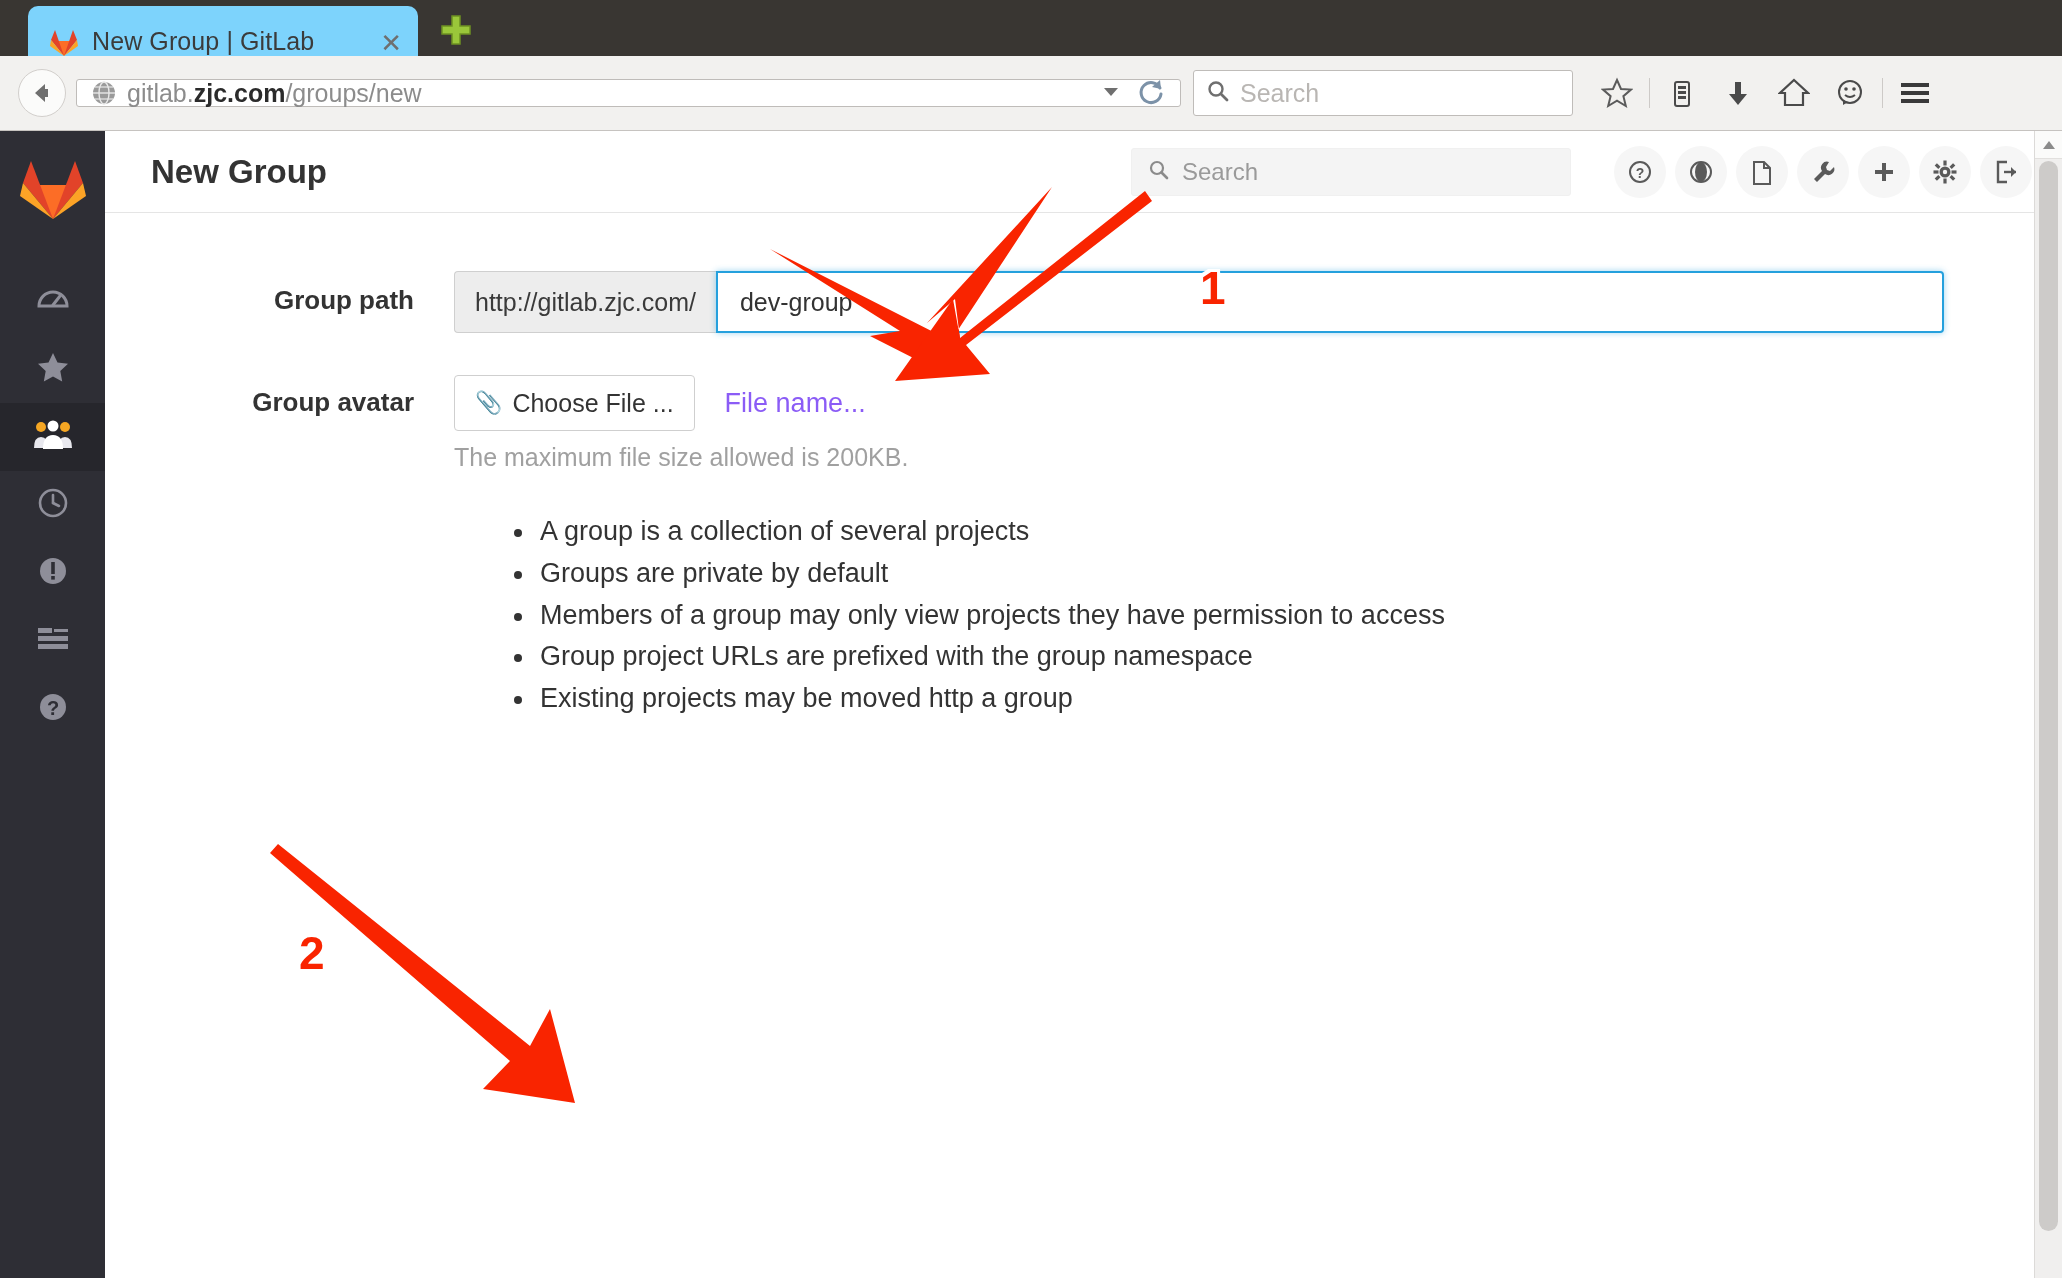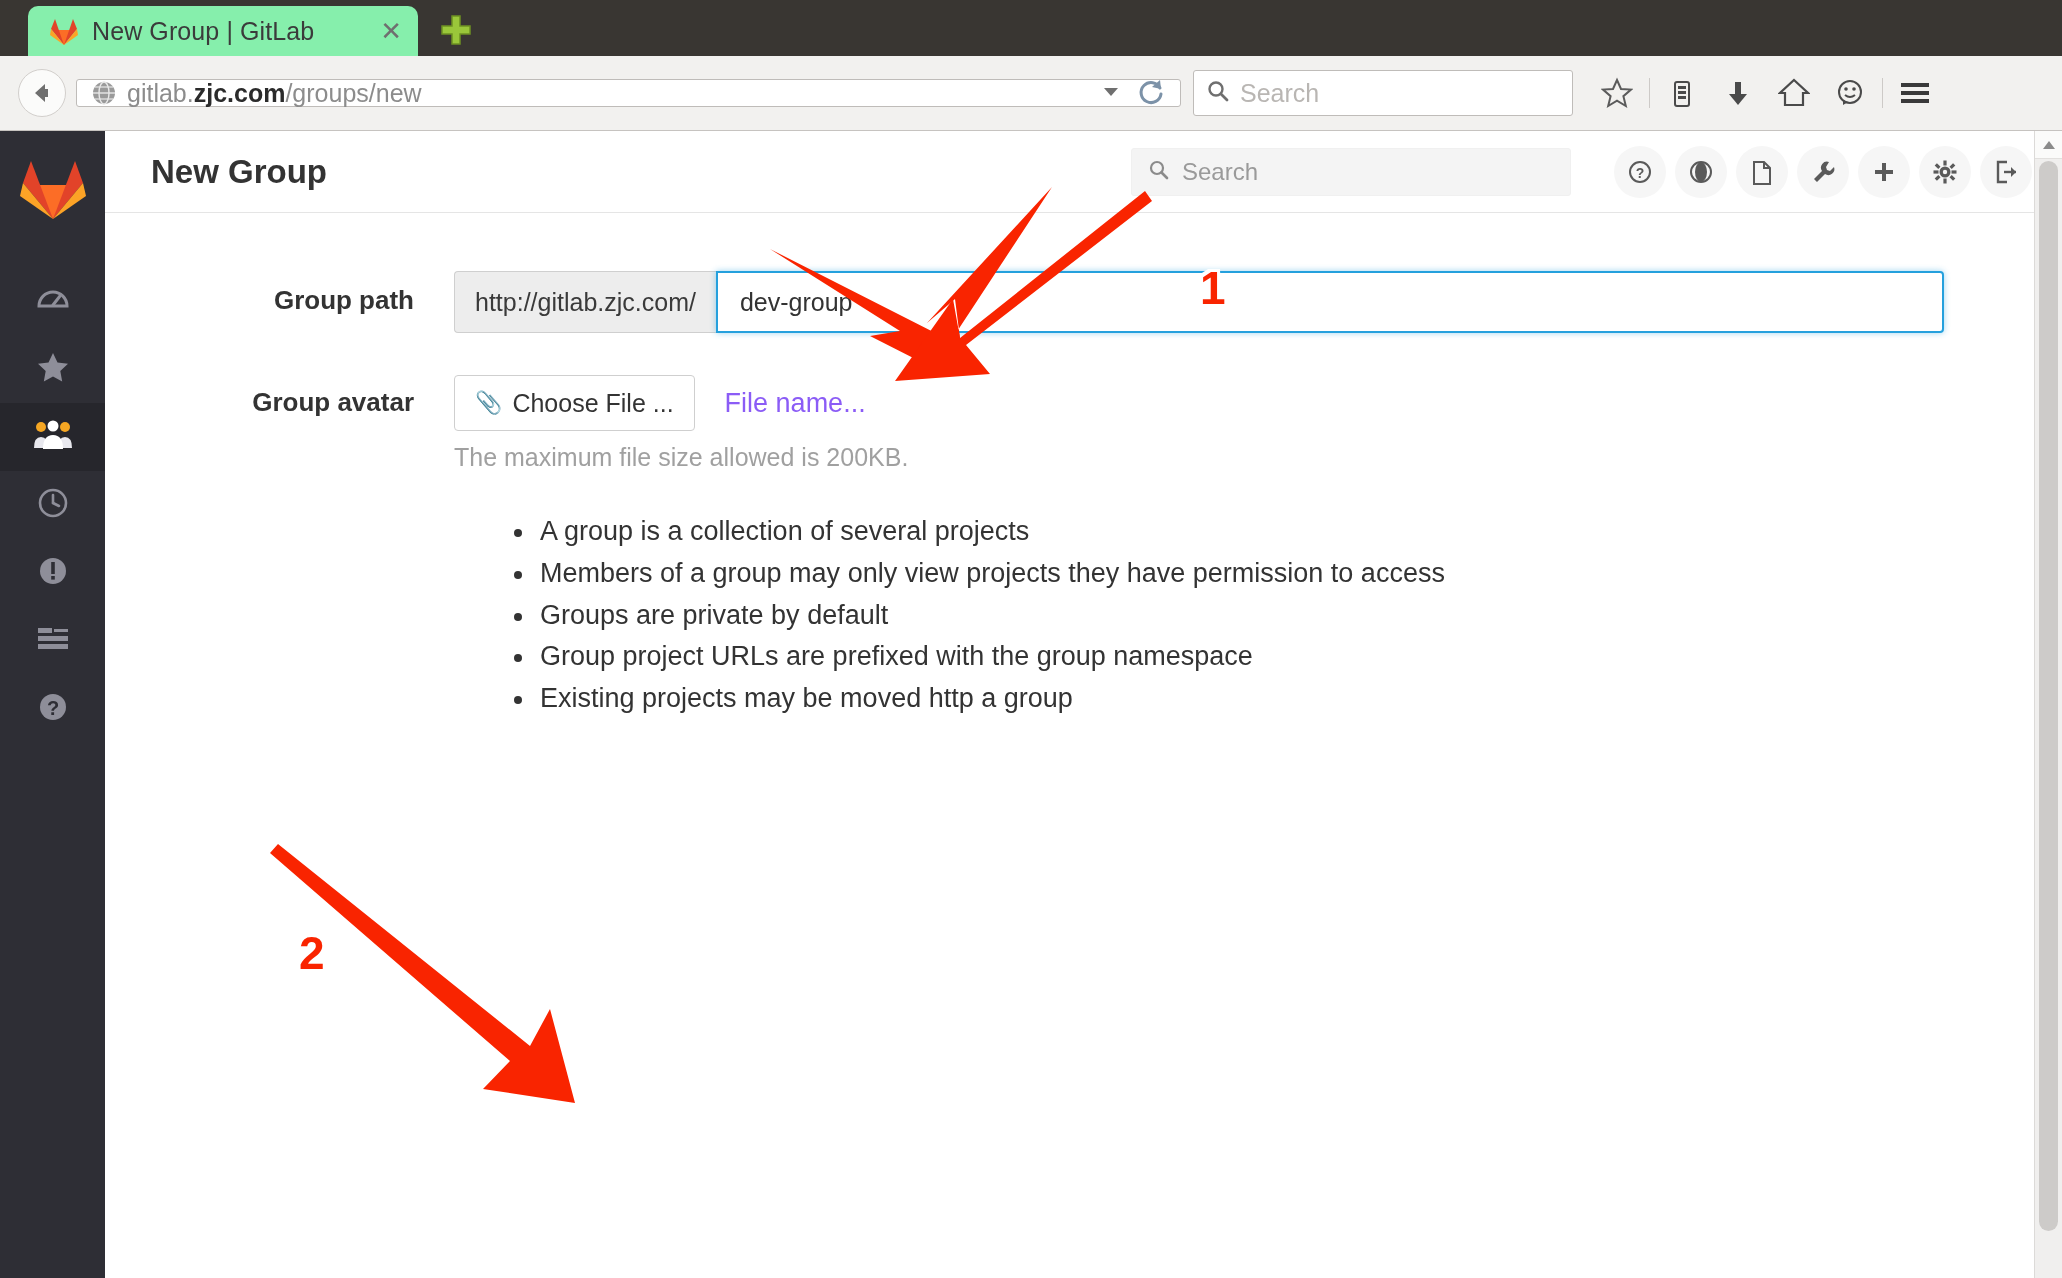--- a/index.html
+++ b/index.html
@@ -17,24 +17,24 @@
     height: 56px;
     background: #393632;
     display: flex;
     align-items: flex-end;
     padding-left: 28px;
     position: relative;
   }
   .tab {
     height: 50px;
     min-width: 390px;
-    background: #86efac;
+    background: #7dd3fc;
     border-radius: 10px 10px 0 0;
     display: flex;
-    align-items: center;
+    align-items: flex-end;
     padding: 0 16px 0 22px;
     position: relative;
   }
   .tab-favicon {
     width: 28px; height: 28px;
     margin-right: 14px;
     flex: 0 0 auto;
     position: relative;
     top: 1px;
   }
@@ -613,22 +613,22 @@
             </div>
             <div class="hint">The maximum file size allowed is 200KB.</div>
           </div>
         </div>
 
         <div class="row" style="margin-top:44px;">
           <div class="lbl"></div>
           <div class="fld" style="padding-left:58px;">
             <ul class="bullets">
               <li>A group is a collection of several projects</li>
+              <li>Groups are private by default</li>
               <li>Members of a group may only view projects they have permission to access</li>
-              <li>Groups are private by default</li>
               <li>Group project URLs are prefixed with the group namespace</li>
               <li>Existing projects may be moved http a group</li>
             </ul>
           </div>
         </div>
 
 
       </div>
 
       <svg class="anno" style="left:0; top:0; width:1957px; height:1147px;" viewBox="0 0 1957 1147">

